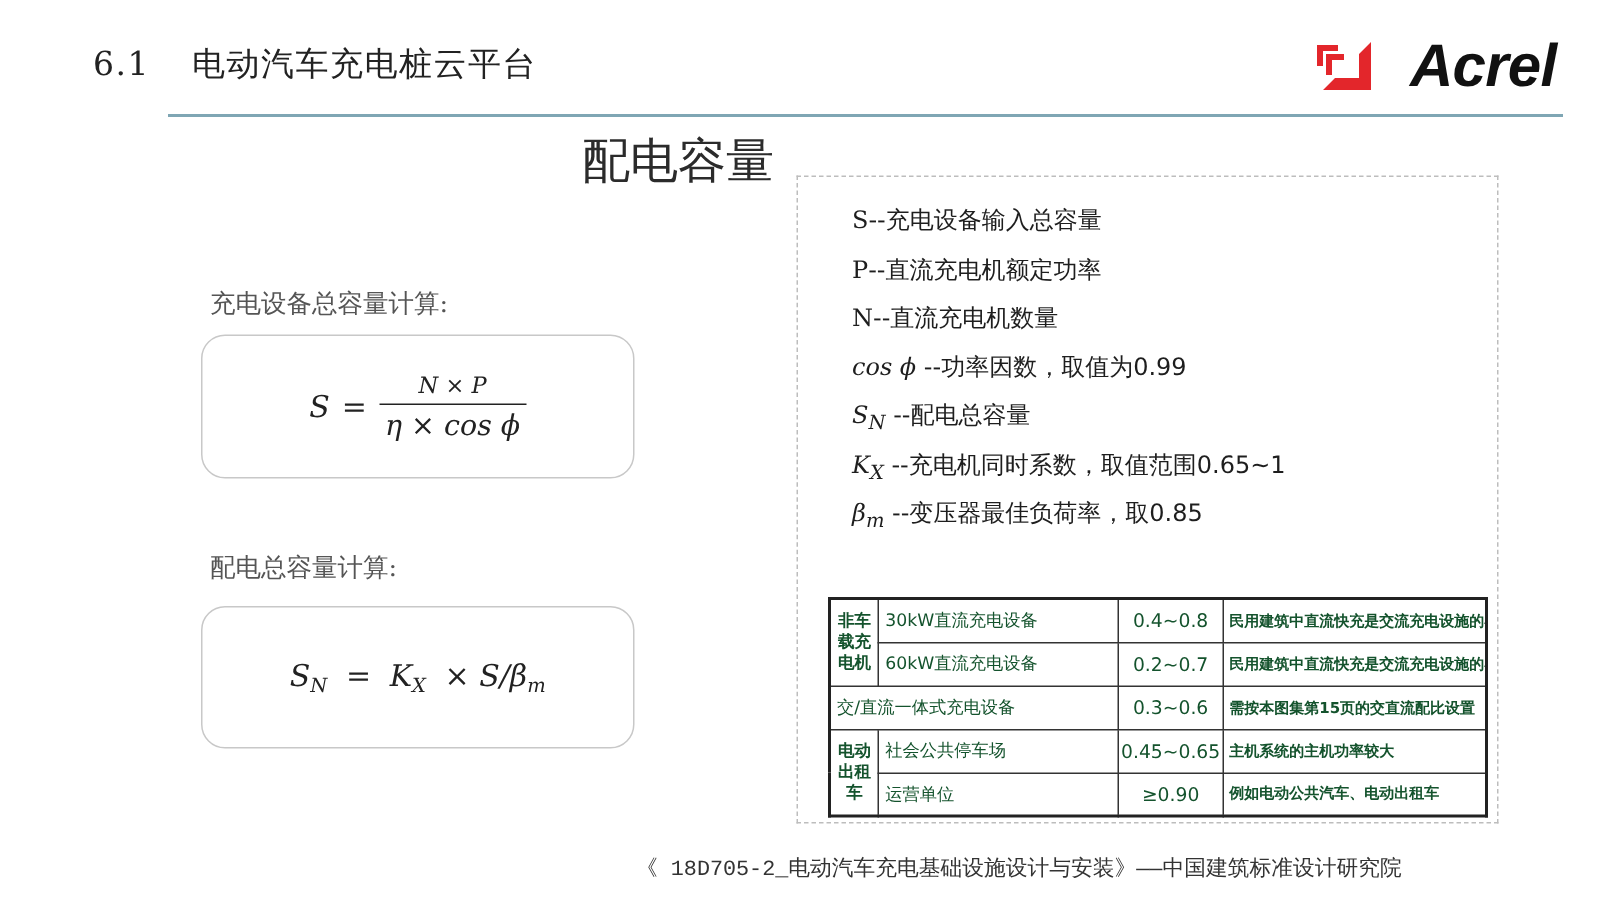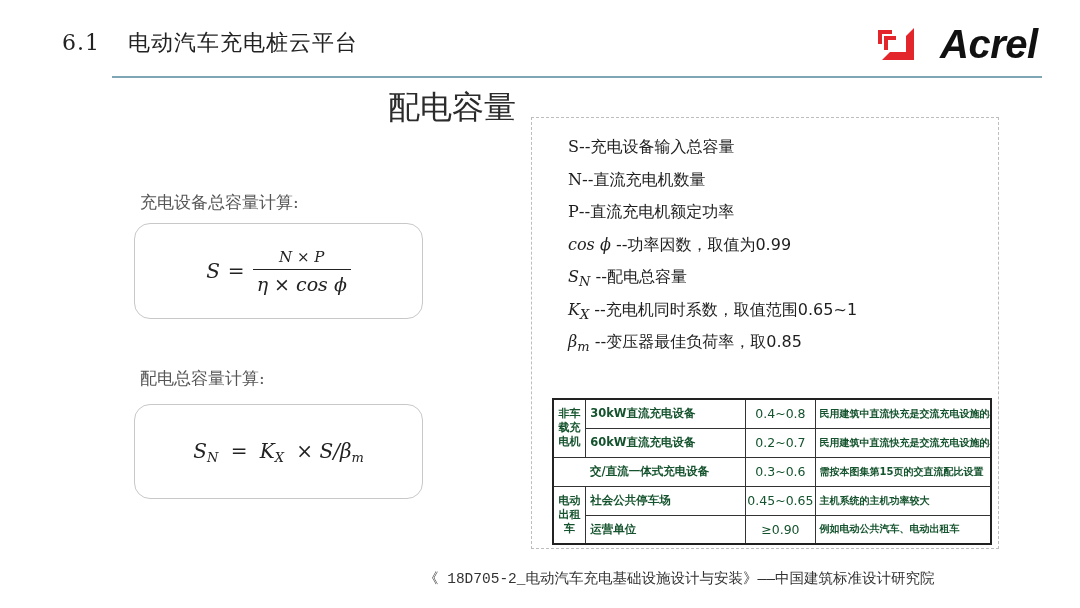--- a/index.html
+++ b/index.html
@@ -63,22 +63,22 @@
     .coef-table {
       position: absolute; left: 20px; top: 280px; width: 440px;
       border-collapse: collapse; border: 2.5px solid #222;
       font-family: "DejaVu Sans", sans-serif; color: #14532d;
     }
     .coef-table td {
       border: 1.5px solid #333; height: 29px; font-size: 11.5px; padding: 0 4px;
       white-space: nowrap; overflow: hidden;
     }
     .coef-table td.group { width: 34px; text-align: center; font-size: 11px; line-height: 14px; white-space: normal; font-weight: bold; padding: 0 2px; }
-    .coef-table td.equip { width: 164px; font-weight: bold; }
-    .coef-table td.equip.center { text-align: center; }
+    .coef-table td.equip { width: 164px; font-weight: normal; }
+    .coef-table td.equip.center { }
     .coef-table td.coef { width: 66px; text-align: center; font-size: 12.5px; padding: 0 1px; }
     .coef-table td.note { font-size: 10px; font-weight: bold; max-width: 176px; }
 
     .footer-cite {
       position: absolute; left: 424px; top: 569px;
       font-family: Liberation Mono, monospace; font-size: 14.5px; color: #333; white-space: nowrap;
     }
   </style>
 </head>
 <body>
@@ -116,22 +116,22 @@
     <span>S</span><sub>N</sub>
     <span style="font-style:normal; margin:0 6px;">=</span>
     <span>K</span><sub>X</sub>
     <span style="margin-left:6px;">× S/β</span><sub>m</sub>
   </span>
 </div>
 
 <div class="def-panel">
   <div class="def-list">
     <div class="def-item"><span class="sym upright">S</span><span>--充电设备输入总容量</span></div>
+    <div class="def-item"><span class="sym upright">P</span><span>--直流充电机额定功率</span></div>
     <div class="def-item"><span class="sym upright">N</span><span>--直流充电机数量</span></div>
-    <div class="def-item"><span class="sym upright">P</span><span>--直流充电机额定功率</span></div>
     <div class="def-item"><span class="sym">cos ϕ</span><span> --功率因数，取值为0.99</span></div>
     <div class="def-item"><span class="sym">S</span><sub class="sym">N</sub><span> --配电总容量</span></div>
     <div class="def-item"><span class="sym">K</span><sub class="sym">X</sub><span> --充电机同时系数，取值范围0.65~1</span></div>
     <div class="def-item"><span class="sym">β</span><sub class="sym">m</sub><span> --变压器最佳负荷率，取0.85</span></div>
   </div>
 
   <table class="coef-table">
     <tbody>
         <tr>
       <td class="group" rowspan="2">非车载充电机</td>

